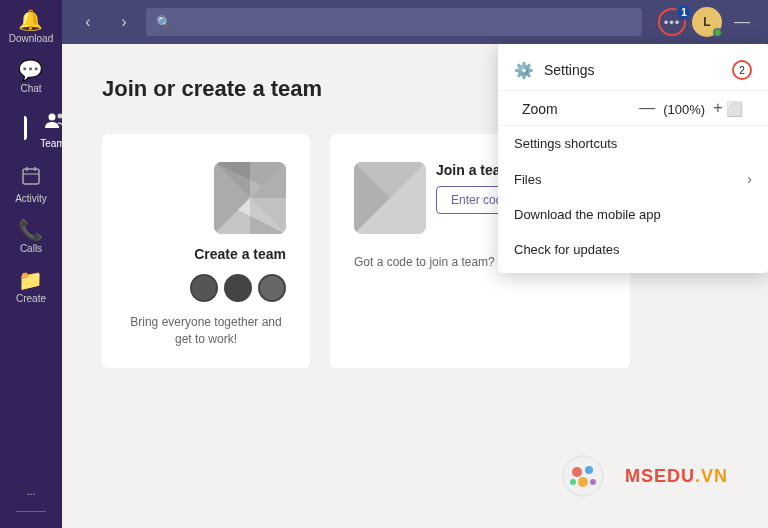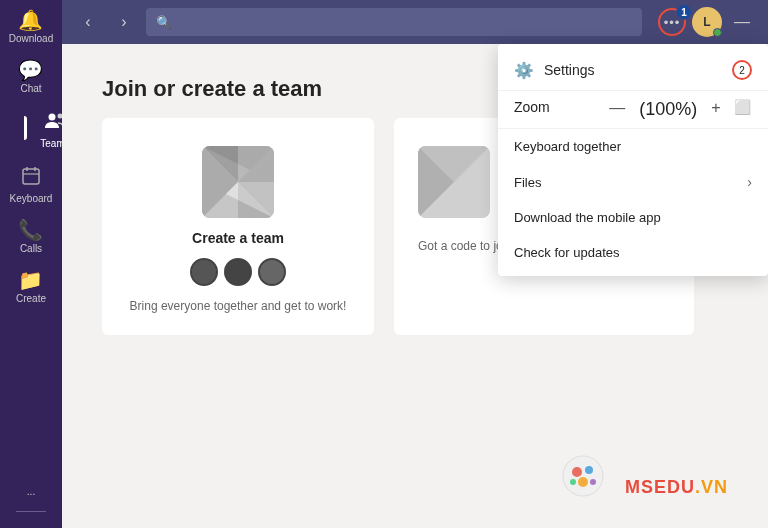--- a/index.html
+++ b/index.html
@@ -194,35 +194,35 @@
     .page-content {
       flex: 1;
       background: #f3f2f1;
       padding: 32px 40px 20px;
       position: relative;
     }
     .page-title {
       font-size: 22px;
       font-weight: 600;
       color: #252423;
-      margin-bottom: 16px;
+      margin-bottom: 32px;
     }
     .cards-row {
       display: flex;
       gap: 20px;
     }
     .card {
       background: #fff;
       border-radius: 6px;
       padding: 28px 24px 20px;
-      width: 272px;
+      width: 208px;
       min-height: 200px;
       display: flex;
       flex-direction: column;
-      align-items: center;
+      align-items: flex-end;
       gap: 12px;
     }
     .card-icon-team {
       width: 72px;
       height: 72px;
       background: linear-gradient(135deg, #9e9e9e 0%, #bdbdbd 40%, #f5f5f5 60%, #9e9e9e 100%);
       border-radius: 8px;
       display: flex;
       align-items: center;
       justify-content: center;
@@ -318,40 +318,40 @@
       display: flex;
       align-items: center;
       justify-content: center;
       font-size: 10px;
       color: #252423;
       margin-left: auto;
       background: white;
     }
     .zoom-row {
       display: flex;
-      align-items: flex-start;
-      padding: 8px 16px;
-      gap: 10px;
+      align-items: flex-end;
+      padding: 8px 24px;
+      gap: 0;
       font-size: 14px;
       color: #252423;
       border-bottom: 1px solid #f0f0f0;
     }
     .zoom-label { flex: 1; }
     .zoom-btn {
       background: none;
       border: none;
       font-size: 16px;
       cursor: pointer;
       color: #555;
       padding: 0 4px;
     }
     .zoom-pct {
       min-width: 50px;
       text-align: center;
-      font-size: 18px;
+      font-size: 13px;
     }
     .zoom-fullscreen {
       background: none;
       border: none;
       font-size: 14px;
       cursor: pointer;
       color: #555;
     }
     .menu-item {
       display: flex;
@@ -366,21 +366,21 @@
       color: #666;
       font-size: 14px;
     }
 
     
     .watermark {
       position: absolute;
       bottom: 30px;
       right: 40px;
       display: flex;
-      align-items: flex-end;
+      align-items: center;
       gap: 20px;
     }
     .watermark-logo {
       width: 44px;
       height: 44px;
     }
     .watermark-text {
       font-size: 18px;
       font-weight: 700;
       color: #e74c3c;
@@ -420,21 +420,21 @@
   </div>
   <div class="sidebar-item">
     <span class="icon">
       <svg width="22" height="22" viewBox="0 0 22 22" fill="none">
         <rect x="3" y="4" width="16" height="15" rx="2" stroke="#aaa" stroke-width="1.5" fill="none"></rect>
         <line x1="3" y1="9" x2="19" y2="9" stroke="#aaa" stroke-width="1.2"></line>
         <line x1="7" y1="2" x2="7" y2="6" stroke="#aaa" stroke-width="1.5"></line>
         <line x1="15" y1="2" x2="15" y2="6" stroke="#aaa" stroke-width="1.5"></line>
       </svg>
     </span>
-    <span class="label">Keyboard</span>
+    <span class="label">Activity</span>
   </div>
   <div class="sidebar-item">
     <span class="icon">📞</span>
     <span class="label">Calls</span>
   </div>
   <div class="sidebar-item">
     <span class="icon">📁</span>
     <span class="label">Create</span>
   </div>
   <div class="sidebar-more">
@@ -480,21 +480,21 @@
         </div>
       </div>
       <div class="zoom-row">
         <span class="zoom-label">Zoom</span>
         <button class="zoom-btn">—</button>
         <span class="zoom-pct">(100%)</span>
         <button class="zoom-btn">+</button>
         <button class="zoom-fullscreen">⬜</button>
       </div>
       <div class="menu-item">
-        <span>Keyboard together</span>
+        <span>Settings shortcuts</span>
       </div>
       <div class="menu-item">
         <span>Files</span>
         <span class="menu-item-arrow">›</span>
       </div>
       <div class="menu-item">
         <span>Download the mobile app</span>
       </div>
       <div class="menu-item">
         <span>Check for updates</span>

